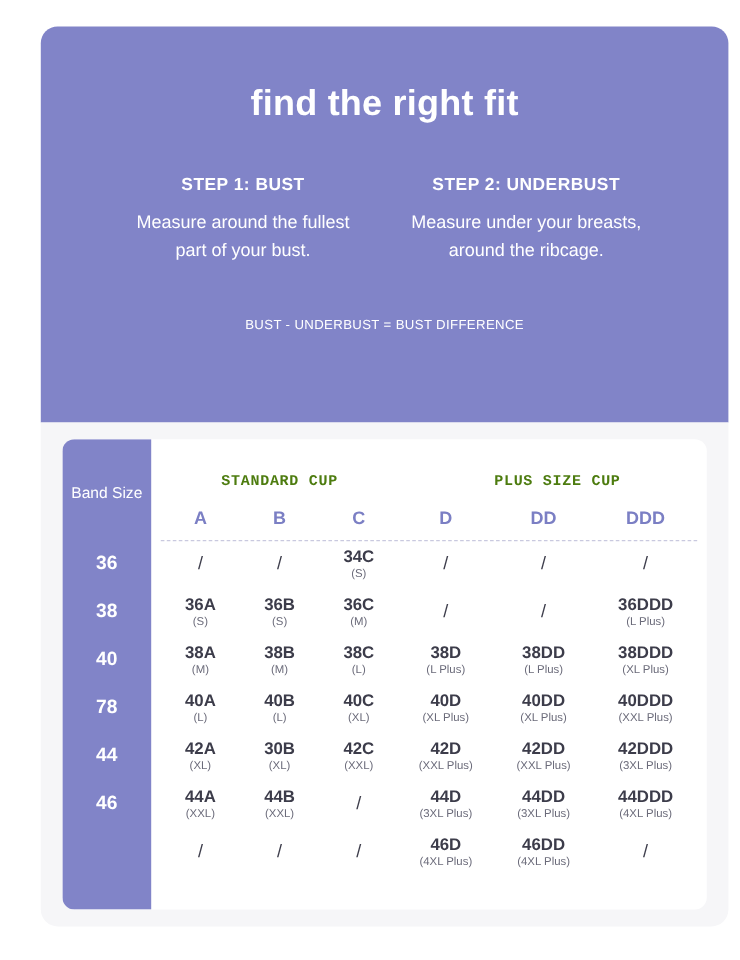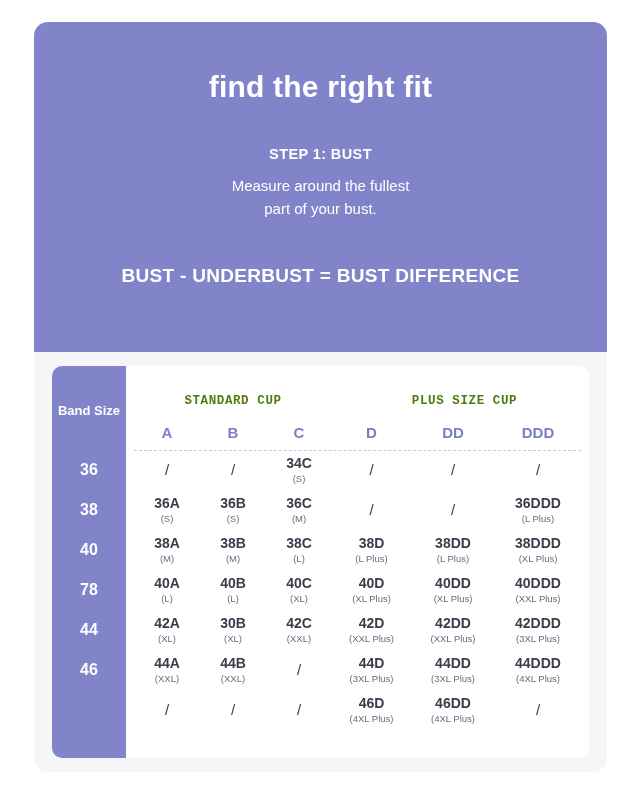--- a/index.html
+++ b/index.html
@@ -56,22 +56,22 @@
     letter-spacing: 0.4px;
     margin-bottom: 12px;
   }
   .step-desc {
     font-size: 15px;
     line-height: 1.55;
     font-weight: normal;
   }
   .formula {
     margin-top: 44px;
-    font-size: 19px;
-    font-weight: bold;
+    font-size: 11px;
+    font-weight: normal;
     letter-spacing: 0.3px;
   }
 
   
   .card {
     position: absolute;
     left: 22px;
     top: 352px;
     width: 573px;
     height: 420px;
@@ -93,21 +93,21 @@
     position: absolute;
     left: 0;
     top: 0;
     width: 74px;
     height: 392px;
     background: #8184c8;
   }
   .band-header {
     color: #ffffff;
     font-size: 13px;
-    font-weight: bold;
+    font-weight: normal;
     line-height: 1.35;
     text-align: center;
     padding-top: 36px;
   }
   .band-list {
     margin-top: 30px;
   }
   .band-cell {
     height: 40px;
     line-height: 40px;
@@ -193,20 +193,24 @@
 
 <div class="page">
 
   <div class="header">
     <h1 class="header-title">find the right fit</h1>
 
     <div class="steps">
       <div class="step">
         <div class="step-title">STEP 1: BUST</div>
         <div class="step-desc">Measure around the fullest part of your bust.</div>
+      </div>
+      <div class="step">
+        <div class="step-title">STEP 2: UNDERBUST</div>
+        <div class="step-desc">Measure under your breasts, around the ribcage.</div>
       </div>
     </div>
 
     <div class="formula">BUST - UNDERBUST = BUST DIFFERENCE</div>
   </div>
 
   <div class="card">
     <div class="card-inner">
 
       <div class="band-col">

